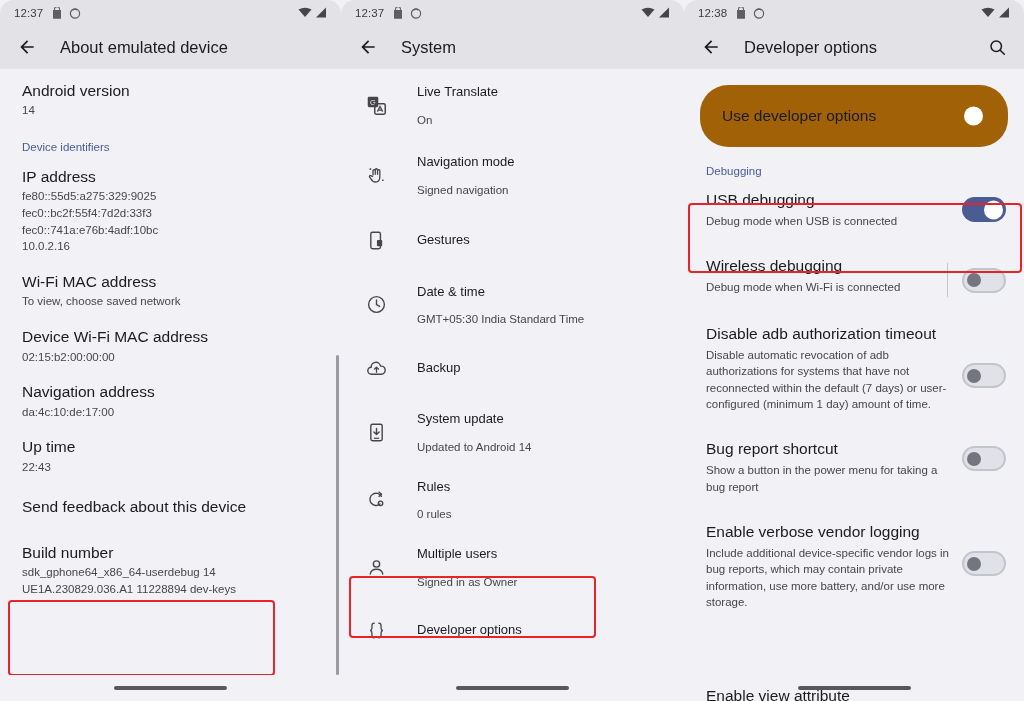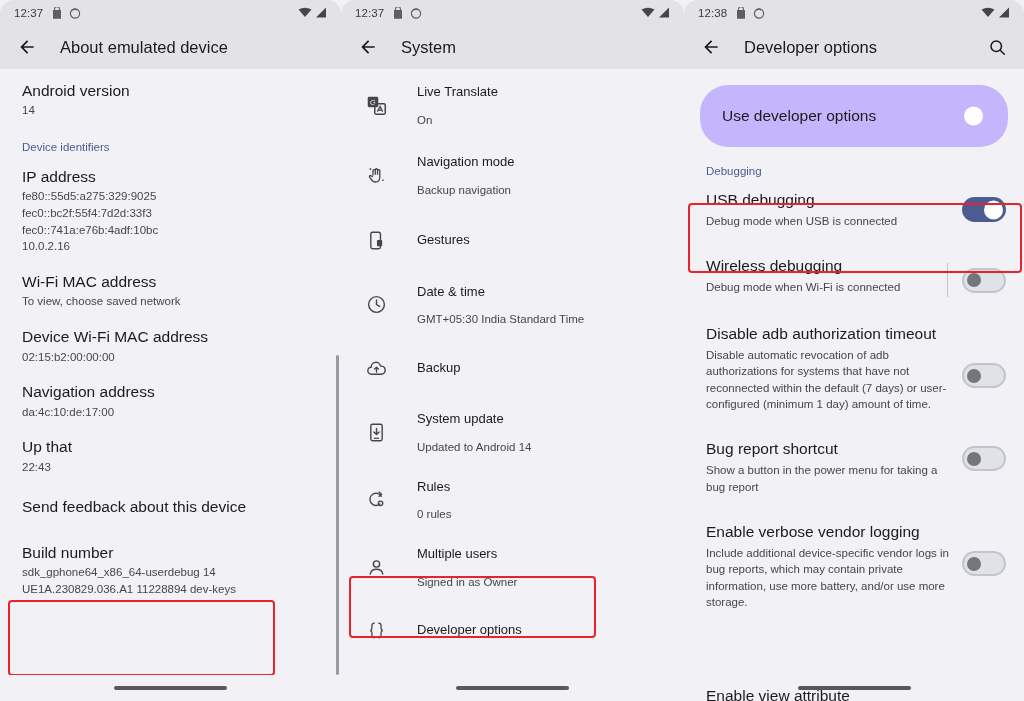--- a/index.html
+++ b/index.html
@@ -112,21 +112,21 @@
     display:flex; align-items:center; justify-content:center;
     color:#46464a;
   }
   .sys-txt { margin-left:28px; }
   .sys-title { font-size:13px; color:#1b1b1e; line-height:1.2; }
   .sys-sub { font-size:11.5px; color:#46464a; margin-top:14px; }
 
   
   .dev-card {
     margin:16px 16px 0 16px;
-    background:#c4b5fd;
+    background:#a16207;
     border-radius:28px;
     height:62px;
     display:flex;
     align-items:center;
     padding:0 22px;
     cursor:pointer;
   }
   .dev-card .lbl { font-size:15.5px; color:#1b1b1e; }
   .dev-card .sw { margin-left:auto; }
 
@@ -284,21 +284,21 @@
         </div>
         <div class="about-item">
           <div class="about-title">Device Wi-Fi MAC address</div>
           <div class="about-sub">02:15:b2:00:00:00</div>
         </div>
         <div class="about-item">
           <div class="about-title">Navigation address</div>
           <div class="about-sub">da:4c:10:de:17:00</div>
         </div>
         <div class="about-item">
-          <div class="about-title">Up that</div>
+          <div class="about-title">Up time</div>
           <div class="about-sub">22:43</div>
         </div>
         <div class="about-item" style="padding-top:22px">
           <div class="about-title">Send feedback about this device</div>
         </div>
         <div class="about-item" style="padding-top:26px">
           <div class="about-title">Build number</div>
           <div class="about-sub">sdk_gphone64_x86_64-userdebug 14
 UE1A.230829.036.A1 11228894 dev-keys</div>
         </div>
@@ -372,21 +372,21 @@
 
       <div class="sys-row" style="height:68px">
         <span class="sys-ico">
           <svg width="21" height="21" viewBox="0 0 24 24">
               <path d="M8 12V6.5a1.3 1.3 0 0 1 2.6 0V11m0-1.4V5.6a1.3 1.3 0 0 1 2.6 0V11m0-1.2V6.6a1.3 1.3 0 0 1 2.6 0V13c0 4-2 6.4-5 6.4-2.6 0-4-1.4-5.2-3.6L4 13.6c-.5-.9.4-1.9 1.3-1.5L8 13.4" fill="none" stroke="#46464a" stroke-width="1.5" stroke-linejoin="round"></path>
               <path d="M4 4.6h2M5 3.6v2M18.4 17.4h1.8M19.3 16.5v1.8" stroke="#46464a" stroke-width="1.3"></path>
             </svg>
         </span>
         <span class="sys-txt">
           <span class="sys-title" style="display:block">Navigation mode</span>
-          <span class="sys-sub" style="display:block">Backup navigation</span>
+          <span class="sys-sub" style="display:block">Signed navigation</span>
         </span>
       </div>
 
       <div class="sys-row" style="height:62px">
         <span class="sys-ico">
           <svg width="21" height="21" viewBox="0 0 24 24">
               <rect x="5.5" y="2.5" width="11" height="19" rx="2" fill="none" stroke="#46464a" stroke-width="1.6"></rect>
               <rect x="12.5" y="11.5" width="6" height="7" rx="1" fill="#46464a"></rect>
             </svg>
         </span>

